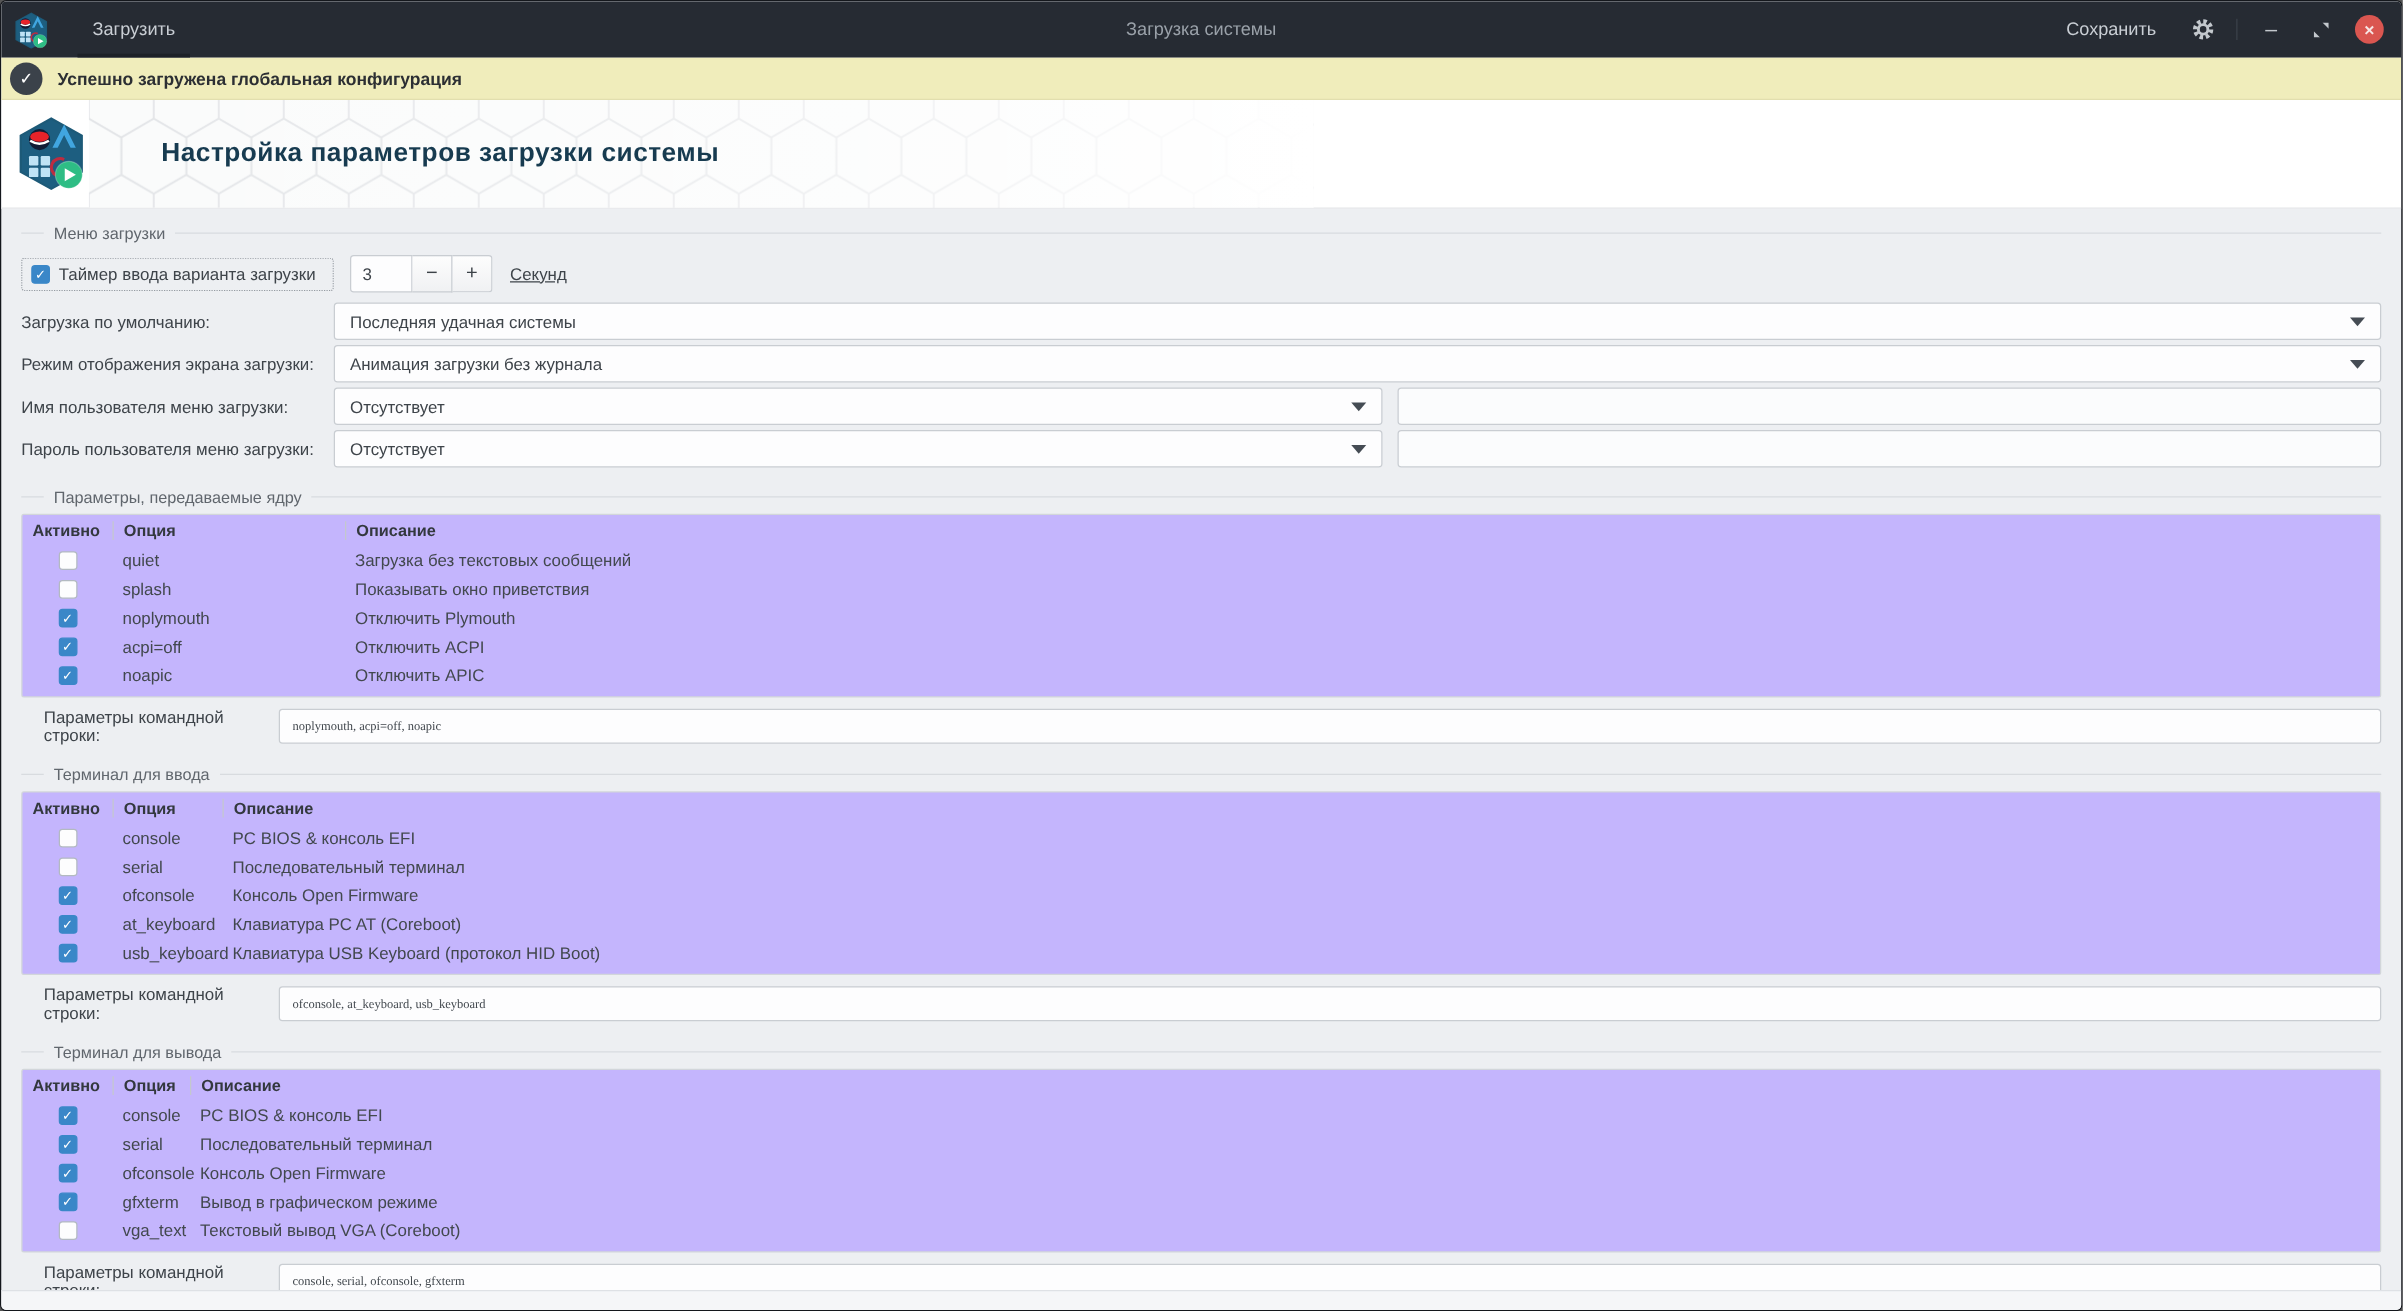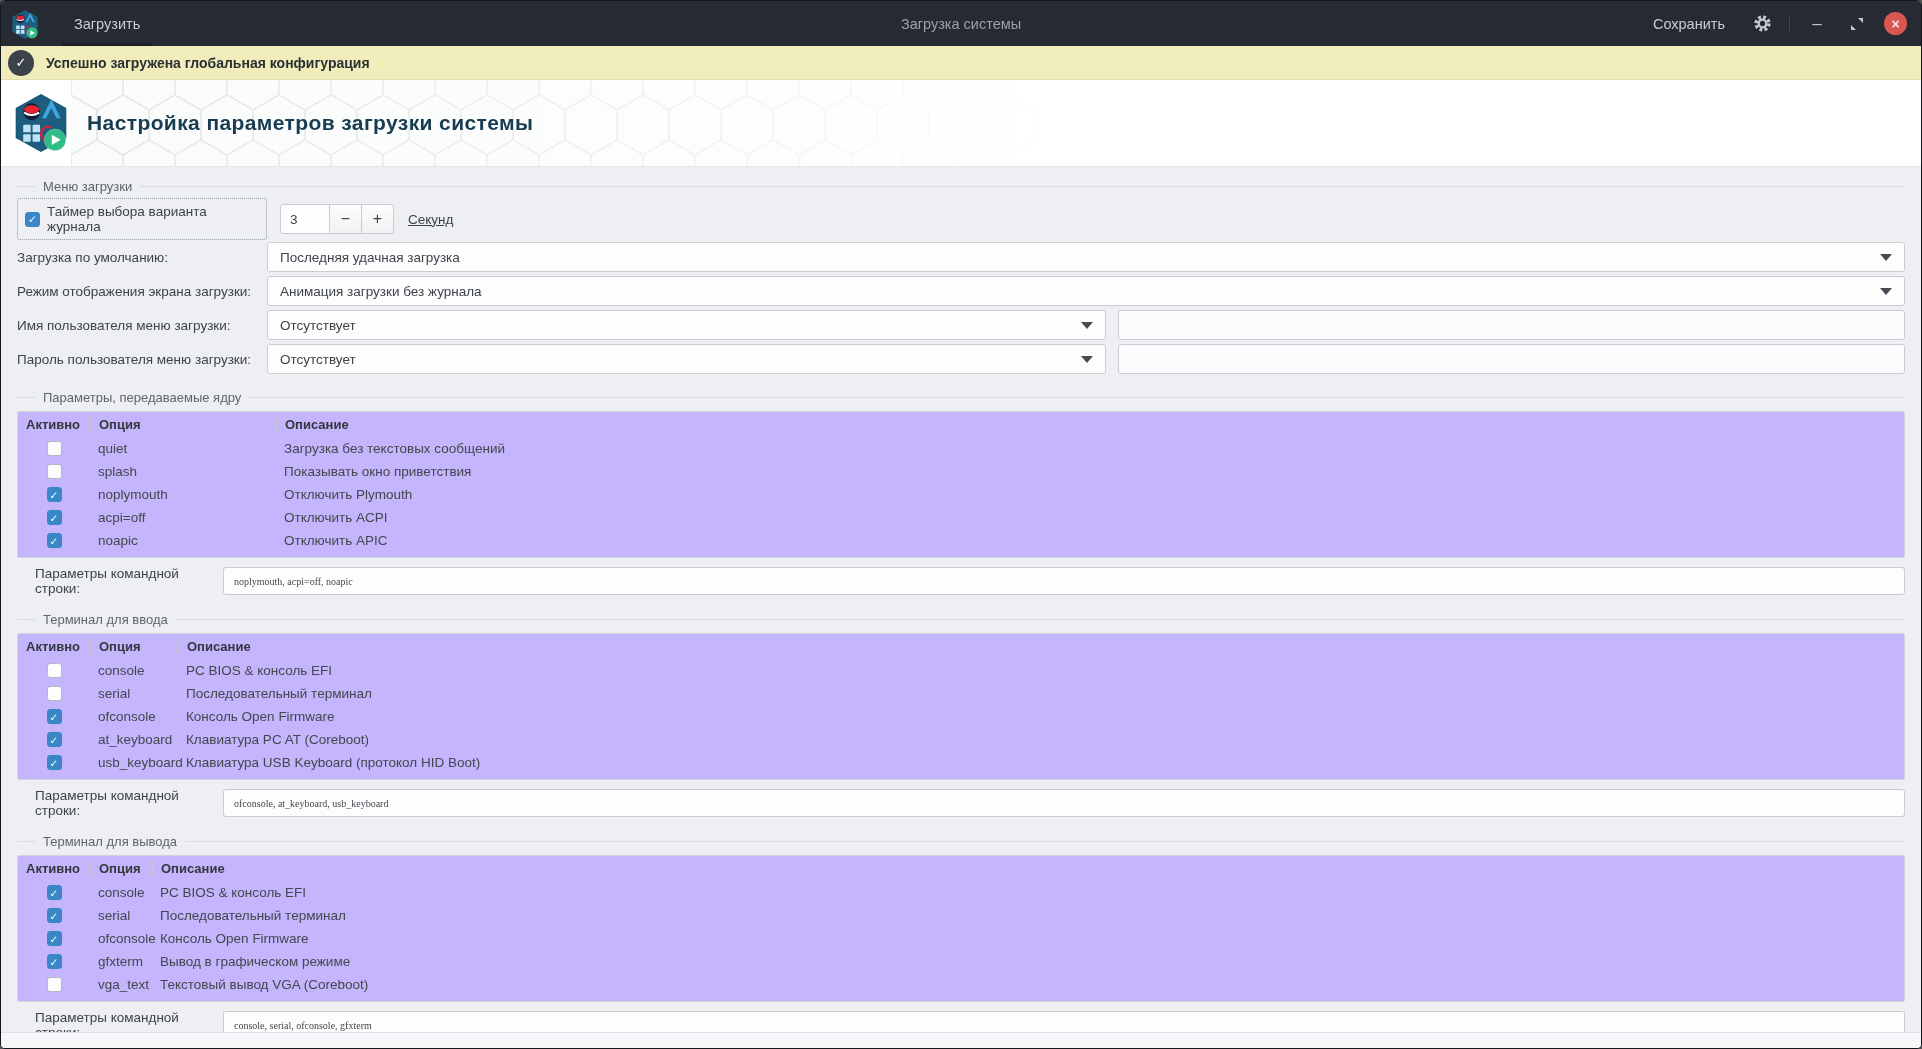--- a/index.html
+++ b/index.html
@@ -23,21 +23,21 @@
   .tb-iconbtn{ display:flex; align-items:center; justify-content:center; width:26px; height:26px; }
   .tb-sep{ width:1px; height:17px; background:#3b424b; }
   .btn-min{ color:#c3c8cd; font-size:17px; line-height:10px; }
   .btn-close{ width:23px; height:23px; border-radius:50%; background:#da5650; color:#f7e5e4; font-size:14px; font-weight:bold;
     display:flex; align-items:center; justify-content:center; line-height:1; }
   
   .notify{ height:34px; flex:0 0 34px; background:#f0edbb; display:flex; align-items:center; gap:12px; padding-left:7px; border-bottom:1px solid #e2dfae;}
   .notify-circle{ width:26px; height:26px; border-radius:50%; background:#3b424a; color:#fff; display:flex; align-items:center; justify-content:center; font-size:13px; }
   .notify-text{ font-weight:bold; font-size:14px; color:#2c2f33; }
   
-  .pageheader{ height:87px; flex:0 0 87px; background:#ffffff; position:relative; display:flex; align-items:center; overflow:hidden; border-bottom:1px solid #e3e5e8;}
+  .pageheader{ height:87px; flex:0 0 87px; background:#ffffff; position:relative; display:flex; align-items:center; overflow:hidden; border-bottom:1px solid #e3e5e8;gap:42px;}
   .hexbg{ position:absolute; left:70px; top:0; pointer-events:none; }
   .app-logo{ width:60px; height:62px; margin-left:10px; position:relative; z-index:2; }
   .page-title{ font-size:21px; font-weight:bold; color:#173b50; letter-spacing:.4px; margin-left:16px; position:relative; z-index:2; }
   
   .content{ flex:1 1 auto; padding:6px 16px 0 16px; display:flex; flex-direction:column; overflow:hidden; }
   .legend{ display:flex; align-items:center; margin:6px 0 6px 0; }
   .legend .l1{ width:18px; height:1px; background:#d8dbdf; }
   .legend .txt{ padding:0 8px; font-size:13px; color:#60666d; white-space:nowrap; }
   .legend .l2{ flex:1; height:1px; background:#d8dbdf; }
   .form-row{ display:flex; align-items:center; margin:4px 0; min-height:30px; }
@@ -188,35 +188,35 @@
 
     <div class="legend">
       <span class="l1"></span>
       <span class="txt">Меню загрузки</span>
       <span class="l2"></span>
     </div>
 
     <div class="form-row">
       <div class="timer-box">
         <span class="checkbox checked" id="timer-checkbox">✓</span>
-        <span class="flabel">Таймер выбора варианта журнала</span>
+        <span class="flabel">Таймер ввода варианта загрузки</span>
       </div>
       <div class="spin">
         <span class="val">3</span>
         <span class="sbtn">−</span>
         <span class="sbtn plus">+</span>
       </div>
       <span class="unit">Секунд</span>
     </div>
 
     <div id="form-rows">
         <div class="form-row">
           <span class="flabel">Загрузка по умолчанию:</span>
           <div class="select">
-            <span class="sel-val">Последняя удачная загрузка</span>
+            <span class="sel-val">Последняя удачная системы</span>
             <span class="chev"></span>
           </div>
         </div>
         <div class="form-row">
           <span class="flabel">Режим отображения экрана загрузки:</span>
           <div class="select">
             <span class="sel-val">Анимация загрузки без журнала</span>
             <span class="chev"></span>
           </div>
         </div>

